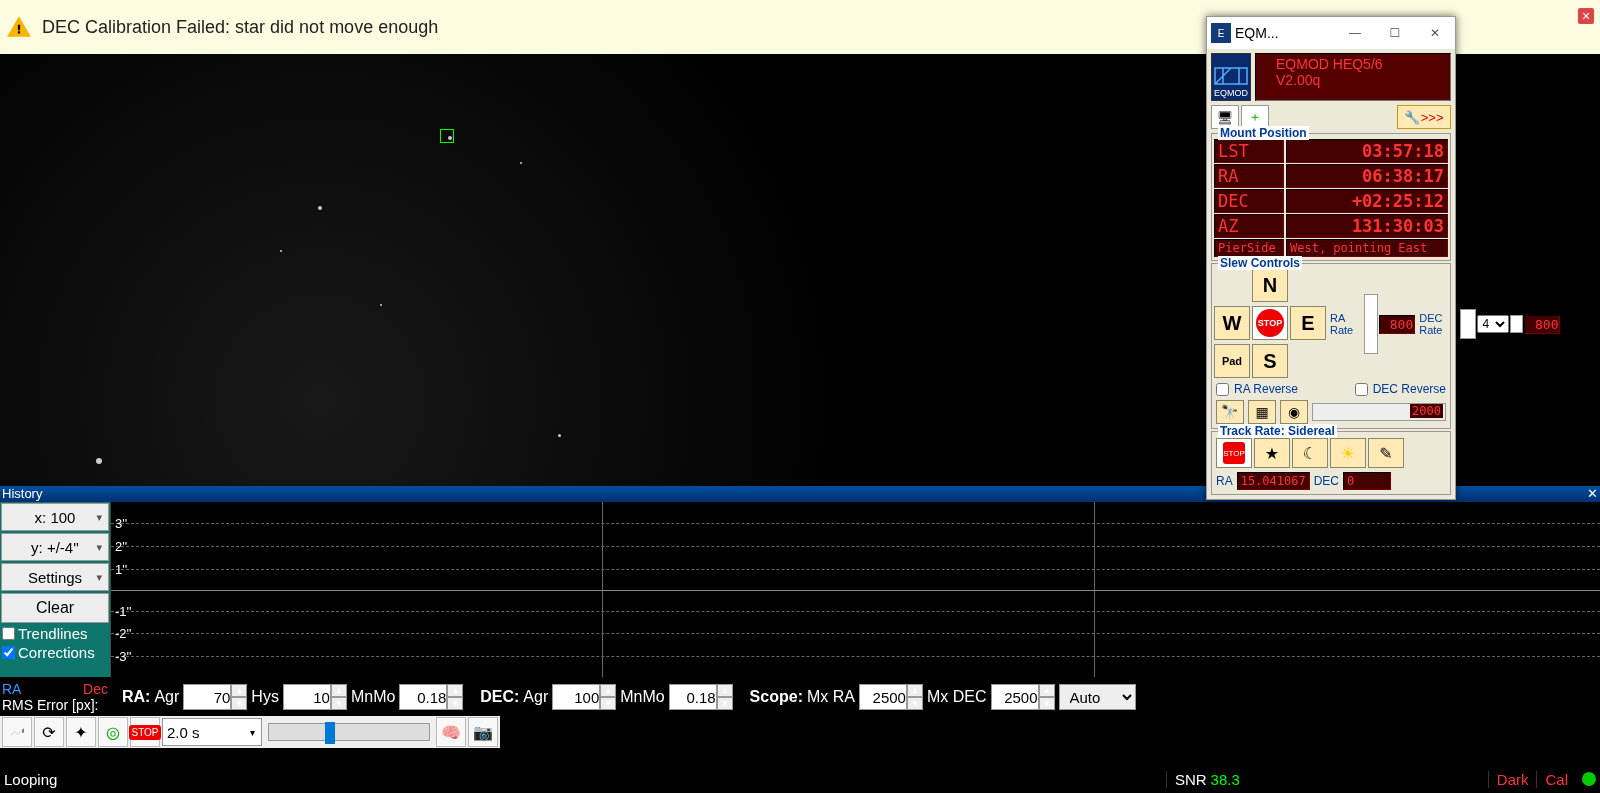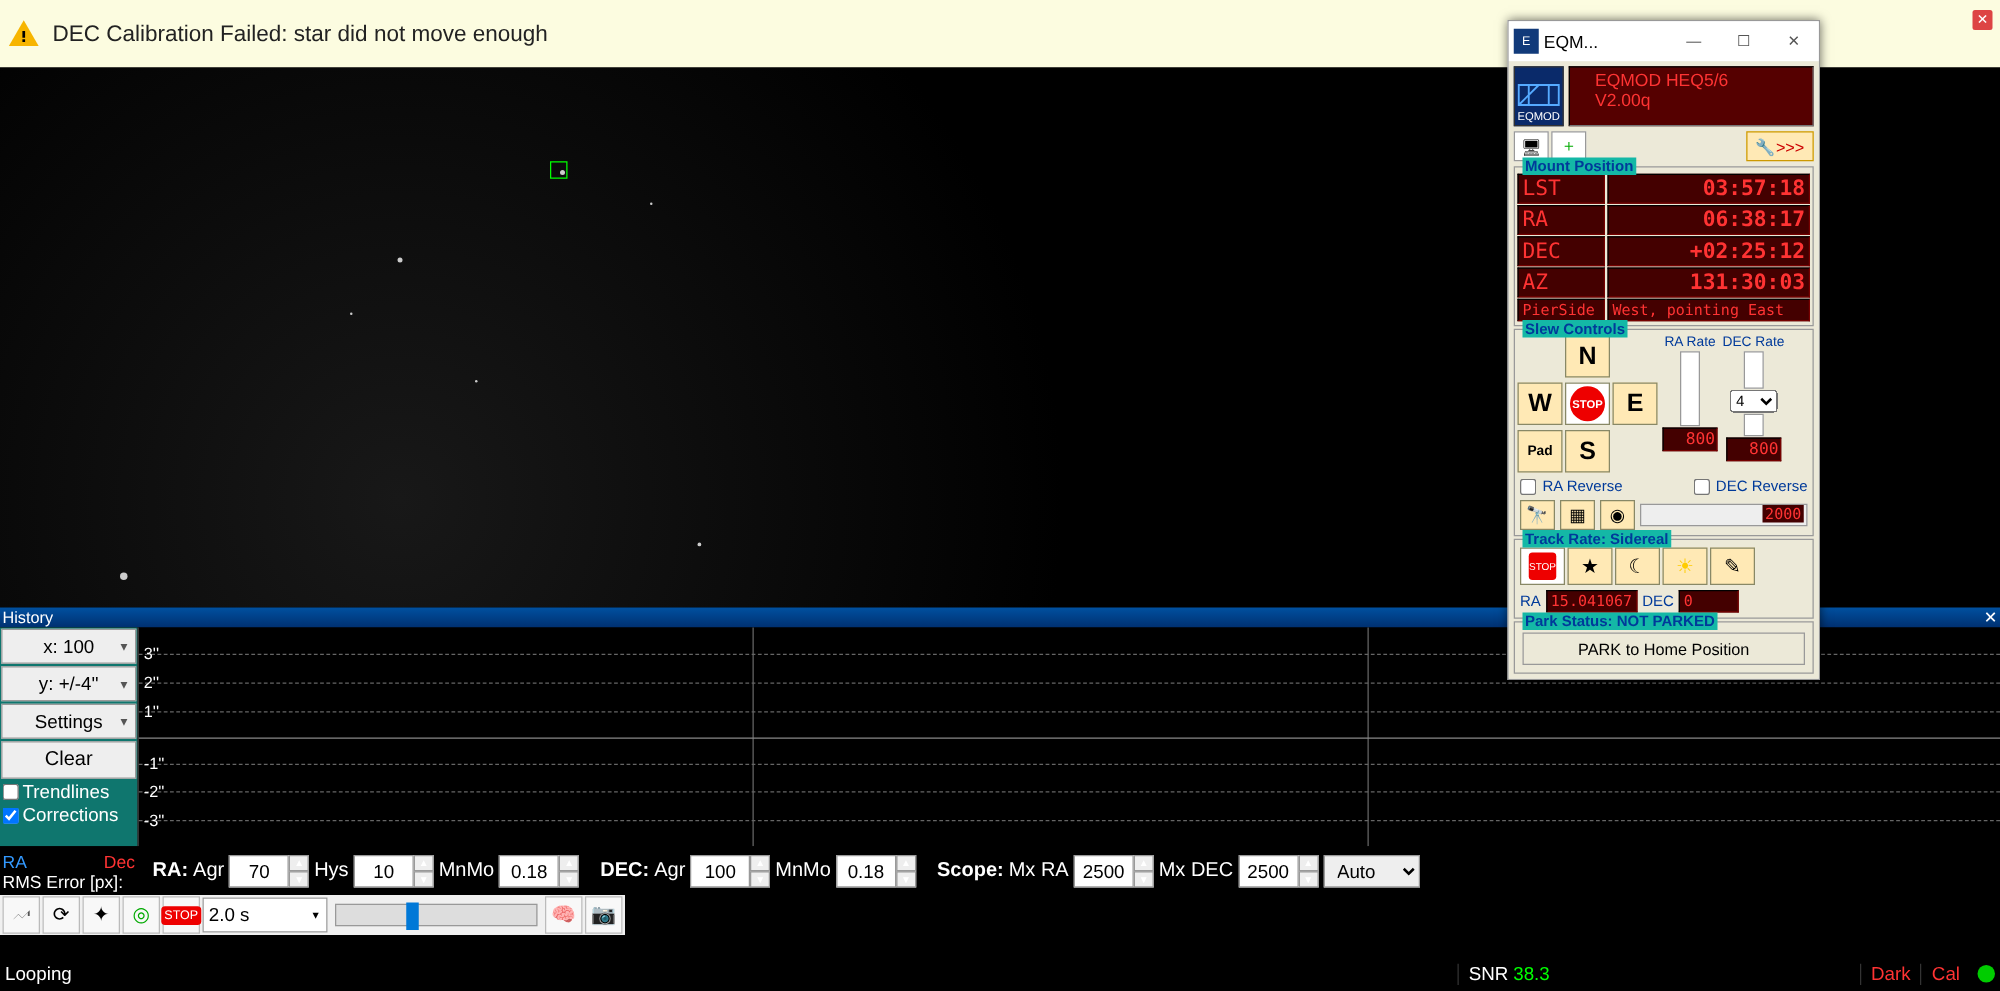--- a/index.html
+++ b/index.html
@@ -31,21 +31,21 @@
   .history-graph .grid-v { position:absolute; top:0; bottom:0; border-left:1px solid #666; }
   .history-graph .tick { position:absolute; left:4px; color:#fff; font-size:13px; transform:translateY(-50%); }
   .history-graph .center { position:absolute; left:0; right:0; border-top:1px solid #888; }
 
   .hist-footer { position:absolute; left:0; top:677px; height:40px; background:#000; color:#fff; font-size:14px; display:flex; align-items:center; width:100%; }
   .hf-left { width:112px; padding-left:2px; font-size:14px; }
   .hf-left .ra { color:#39f; } .hf-left .dec { color:#f33; float:right; margin-right:4px;}
   .hf-row { display:flex; align-items:center; gap:4px; margin-left:10px; font-size:16px; }
   .hf-row b { font-weight:700; }
   .hf-row .spin { display:flex; align-items:center; }
-  .hf-row input { width:48px; height:26px; background:#fff; border:1px solid #999; text-align:center; font-size:15px; }
+  .hf-row input { width:48px; height:26px; background:#fff; border:1px solid #999; text-align:right; font-size:15px; }
   .spin-btns { width:16px; height:26px; display:flex; flex-direction:column; }
   .spin-btns div { flex:1; background:#eee; border:1px solid #999; font-size:8px; display:flex; align-items:center; justify-content:center; cursor:pointer; }
   .hf-row select { height:26px; background:#eee; border:1px solid #999; font-size:15px; padding:0 18px 0 6px; }
 
   
   .toolbar { position:absolute; left:0; top:716px; height:32px; background:#f0f0f0; display:flex; align-items:center; padding:2px; gap:2px; width:500px; }
   .tb-btn { width:30px; height:30px; background:#f8f8f8; border:1px solid #bbb; display:flex; align-items:center; justify-content:center; font-size:16px; cursor:pointer; }
   .tb-exp { width:100px; height:28px; background:#fff; border:1px solid #999; font-size:15px; padding-left:4px; display:flex; align-items:center; position:relative; }
   .tb-exp::after { content:"▾"; position:absolute; right:6px; font-size:10px; }
   .tb-slider { flex:1; height:18px; background:#ddd; border:1px solid #999; position:relative; margin:0 4px; }
@@ -69,28 +69,28 @@
   .eq-title .wb { width:40px; text-align:center; color:#555; cursor:pointer; font-size:12px; }
   .eq-body { background:#ece9d8; padding:2px; }
   .eq-head { display:flex; align-items:center; gap:4px; padding:2px; }
   .eq-head .logo { width:40px; height:48px; background:#0a2a6a; color:#fff; font-size:9px; display:flex; flex-direction:column; align-items:center; justify-content:flex-end; border:1px solid #333; padding-bottom:2px; }
   .eq-head .ver { flex:1; height:48px; background:#500; color:#f33; font-size:14px; padding:2px 20px; font-family:monospace; border:1px inset #222; }
   .eq-tbar { display:flex; padding:2px; gap:2px; }
   .eq-ico-btn { width:28px; height:24px; background:#fff; border:1px solid #999; display:flex; align-items:center; justify-content:center; font-size:13px; cursor:pointer; }
   .eq-setup { width:54px; height:24px; background:#ffe9b5; border:1px solid #c90; display:flex; align-items:center; justify-content:center; color:#c00; font-size:13px; cursor:pointer; margin-left:auto; }
 
   .eq-group { border:1px solid #999; margin:2px; padding:4px 2px 2px 2px; position:relative; }
-  .eq-group-title { position:absolute; top:-8px; left:6px; background:#14b8a6; color:#003a9a; font-size:12px; padding:0 2px; font-weight:700; }
+  .eq-group-title { position:absolute; top:-8px; left:6px; background:#ffffff; color:#003a9a; font-size:12px; padding:0 2px; font-weight:700; }
   .mp-row { display:flex; margin:1px 0; }
   .mp-lbl { width:70px; background:#400; color:#f33; font-size:17px; font-weight:400; font-family:monospace; padding:1px 3px; border:1px inset #200; }
   .mp-val { flex:1; background:#400; color:#f33; font-size:17px; font-weight:700; font-family:monospace; padding:1px 3px; text-align:right; border:1px inset #200; margin-left:2px; }
   .mp-row.small .mp-lbl, .mp-row.small .mp-val { font-size:12px; font-weight:400; }
   .slew-btn { background:#ffe9b5; border:1px solid #886; font-size:20px; font-weight:900; display:flex; align-items:center; justify-content:center; cursor:pointer; height:34px; }
   .slew-stop { background:#e00; color:#fff; font-size:9px; border-radius:50%; width:28px; height:28px; display:flex; align-items:center; justify-content:center; margin:auto; }
-  .rate-col { display:flex; flex-direction:column; align-items:center; font-size:11px; gap:1px; }
+  .rate-col { display:flex; flex-direction:row; align-items:center; font-size:11px; gap:1px; }
   .rate-col .lbl { color:#003a9a; font-size:11px; }
   .rate-col .bar { width:16px; height:60px; background:#fff; border:1px solid #999; position:relative; }
   .rate-col select, .rate-col input { width:46px; font-size:12px; }
   .rate-val { background:#400; color:#f33; font-family:monospace; font-size:13px; width:44px; text-align:right; padding:1px; border:1px inset #200; }
   .rev-row { display:flex; align-items:center; gap:3px; font-size:12px; color:#003a9a; padding:2px; }
   .rev-row input { margin-right:2px; }
   .slew-foot { display:flex; align-items:center; gap:4px; padding:2px; }
   .slew-foot .sq { width:28px; height:24px; background:#ffe9b5; border:1px solid #886; display:flex; align-items:center; justify-content:center; cursor:pointer; font-size:14px; }
   .slew-foot .slider { flex:1; height:18px; background:#eee; border:1px solid #999; position:relative; }
   .slew-foot .slider .v { position:absolute; right:2px; top:0; color:#f33; font-size:12px; font-family:monospace; background:#400; padding:0 2px; }
@@ -392,20 +392,14 @@
         <div class="track-btn">✎</div>
       </div>
       <div class="track-vals">
         <span>RA</span>
         <span class="v">15.041067</span>
         <span>DEC</span>
         <span class="v" style="min-width:48px">0</span>
       </div>
     </div>
 
-    <div class="eq-group">
-      <div class="eq-group-title">Park Status: NOT PARKED</div>
-      <div class="park-btn">
-          <span>PARK to Home Position</span>
-        </div>
-    </div>
   </div>
 </div>
 
 </body></html>

